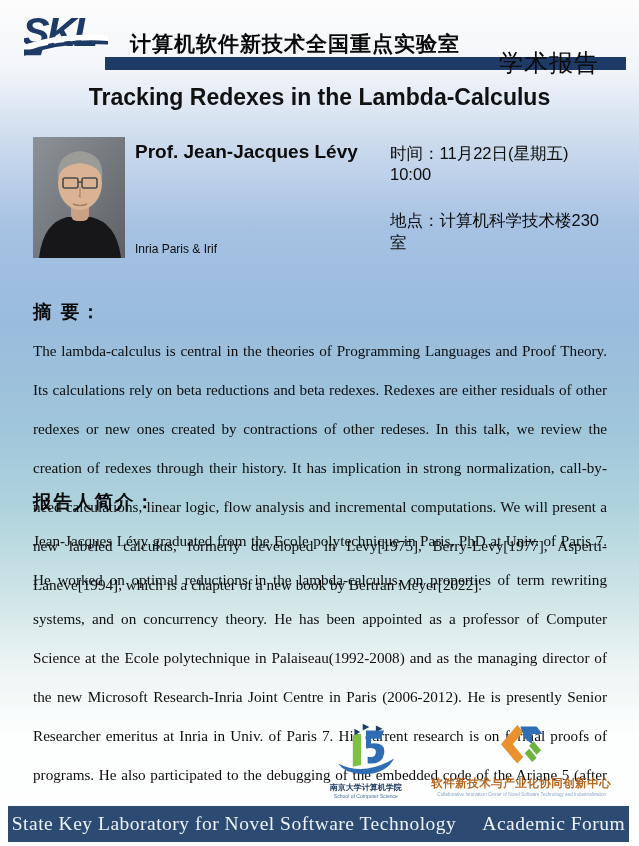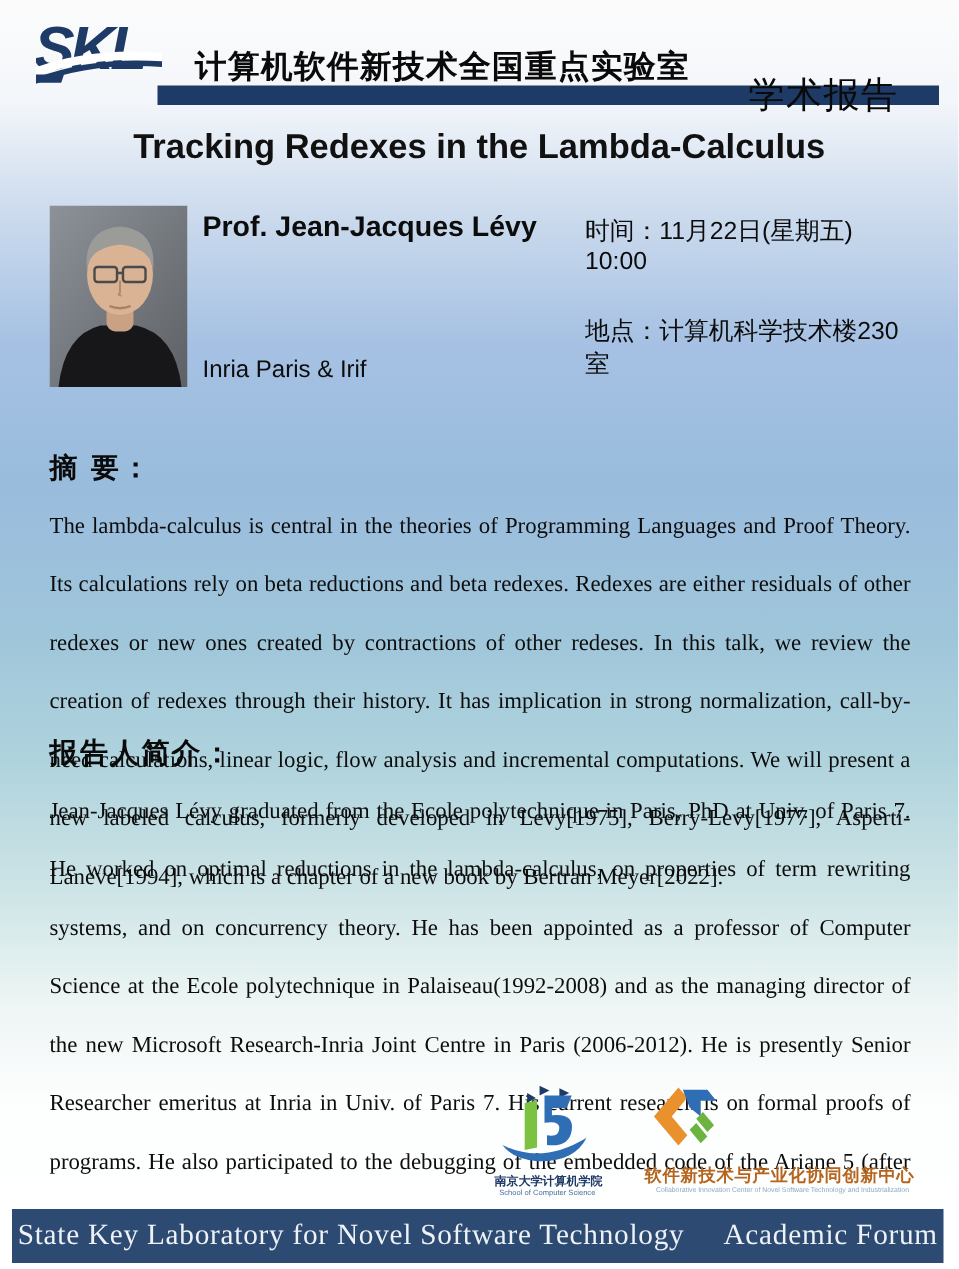--- a/index.html
+++ b/index.html
@@ -57,21 +57,21 @@
   }
   .speaker-info {
     position: absolute; top: 0; left: 102px; right: 0; height: 121px;
   }
   .speaker-name {
     position: absolute; top: 4px; left: 0;
     font-size: 19px; font-weight: bold; color: #0c0c0c;
   }
   .speaker-affiliation {
     position: absolute; bottom: 2px; left: 0;
-    font-size: 16px; color: #0c0c0c;
+    font-size: 12px; color: #0c0c0c;
   }
   .meta-time {
     position: absolute; top: 6px; left: 255px;
     font-size: 16.5px; color: #0c0c0c;
   }
   .meta-venue {
     position: absolute; bottom: 4px; left: 255px;
     font-size: 16.5px; color: #0c0c0c;
   }
 
@@ -86,21 +86,21 @@
   }
   .section-body {
     font-family: "Liberation Serif", serif;
     font-size: 15.2px; line-height: 39px; color: #0d0d0d;
     text-align: justify;
   }
 
   
   .logos { position: absolute; top: 722px; left: 0; right: 26px; height: 84px;
            display: flex; justify-content: flex-end; align-items: flex-start; gap: 28px; }
-  .logo-block { display: flex; flex-direction: column; align-items: flex-start; }
+  .logo-block { display: flex; flex-direction: column; align-items: center; }
   .logo-caption-cn { font-size: 8px; font-weight: bold; color: #1e3a66; margin-top: 2px; white-space: nowrap; }
   .logo-caption-en { font-size: 5.5px; color: #4a6fa0; white-space: nowrap; transform: scale(.92); }
   .logo-block.cicnst .logo-caption-cn { font-size: 11.5px; color: #b5651d; letter-spacing: .5px; }
   .logo-block.cicnst .logo-caption-en { font-size: 5px; color: #8fa8c4; }
 
   
   .footer-bar {
     position: absolute; top: 806px; left: 8px; right: 10px; height: 36px;
     background: #2d4b72;
     display: flex; align-items: center; justify-content: center;

